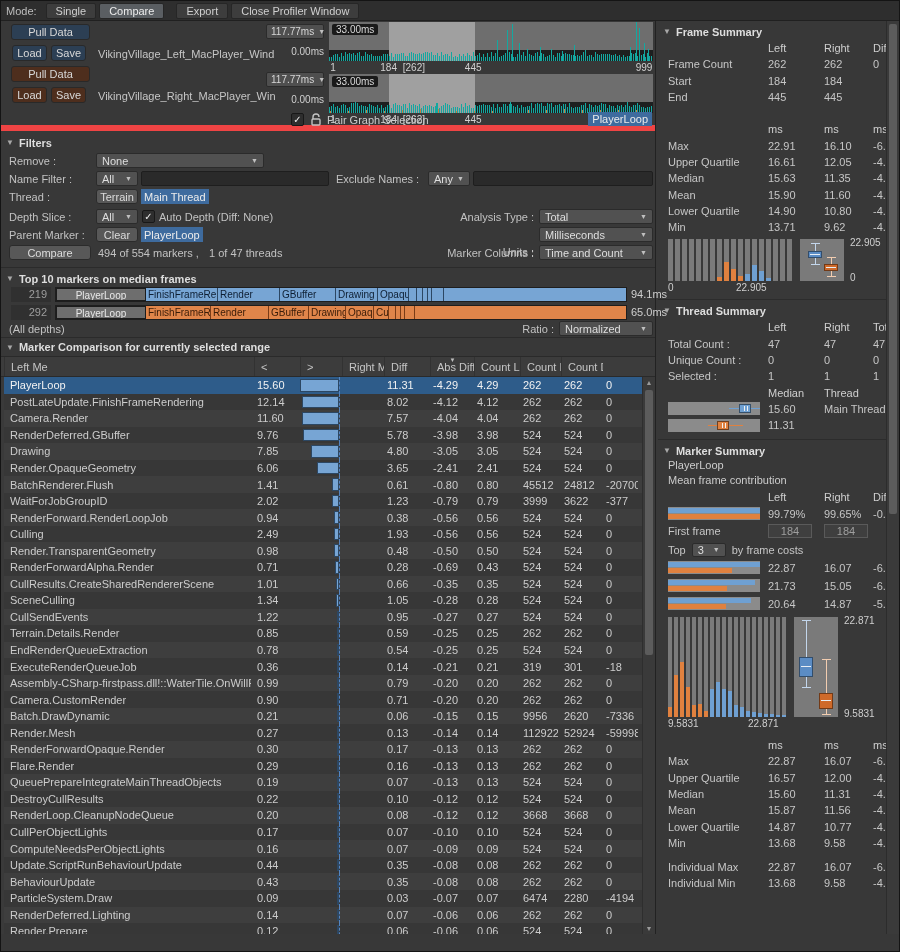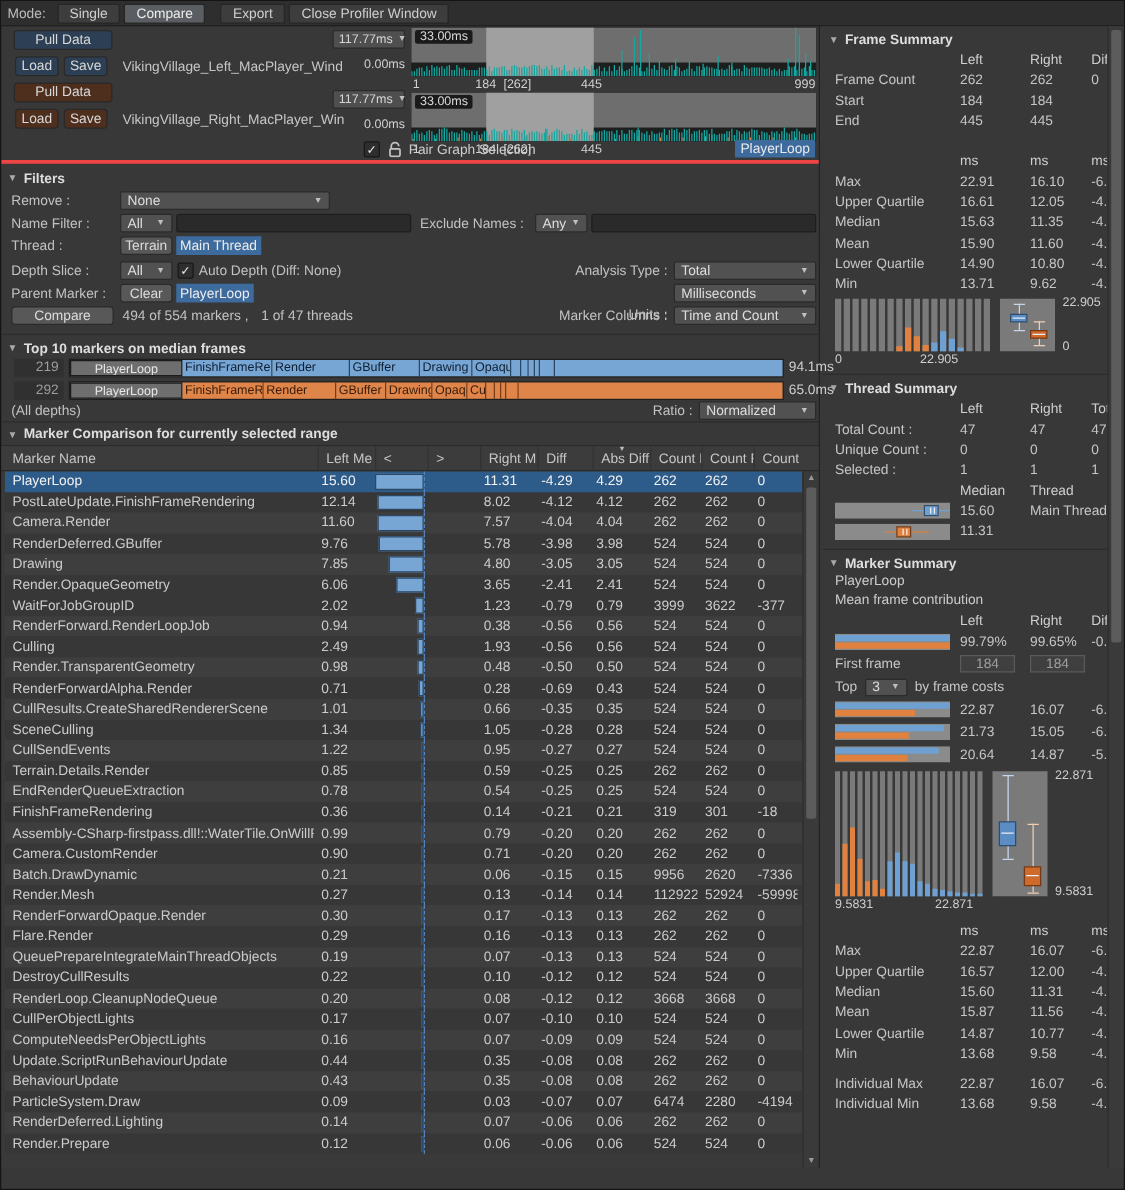--- a/index.html
+++ b/index.html
@@ -22,21 +22,21 @@
 .tbtn { height:16px; padding:0 9px; background:#3d3d3d; border:1px solid #262626; border-radius:2px; display:flex; align-items:center; color:#cfcfcf; }
 .tbtn.active { background:#5a5e62; color:#ececec; }
 
 .content { display:flex; height:913px; }
 .left { width:655px; border-right:1px solid #222; display:flex; flex-direction:column; }
 .rightwrap { flex:1; display:flex; background:#383838; }
 .rpanel { width:230px; overflow:hidden; position:relative; padding-left:2px; }
 .rscroll { width:13px; background:#3a3a3a; border-left:1px solid #2c2c2c; position:relative; }
 .rthumb { position:absolute; left:2px; right:2px; top:3px; height:490px; background:#5c5c5c; border-radius:2px; }
 
-.dsblock { position:relative; height:110px; border-bottom:3px solid #ef4444; flex:none; }
+.dsblock { position:relative; height:110px; border-bottom:6px solid #ef4444; flex:none; }
 .btn { background:#515151; border:1px solid #292929; border-radius:3px; color:#d8d8d8; display:flex; align-items:center; justify-content:center; position:absolute; height:16px; }
 .btn.bluet { background:#2c3f54; }
 .btn.brownt { background:#4e2e1d; }
 .dsname { position:absolute; color:#c6c6c6; white-space:nowrap; overflow:hidden; width:228px; }
 .chipdd { position:absolute; height:15px; background:#4f4f4f; border:1px solid #2b2b2b; border-radius:2px; display:flex; align-items:center; padding:0 4px; gap:4px; font-size:10px; color:#d6d6d6; }
 .chipdd .arr, .dd .arr { font-size:7px; color:#c0c0c0; margin-left:auto; }
 .zerolab { position:absolute; width:58px; text-align:right; font-size:10px; color:#cfcfcf; }
 .graph { position:absolute; left:328px; width:324px; height:39px; background:#1d1f1f; overflow:hidden; }
 .gdim { position:absolute; top:0; left:0; right:0; height:72%; background:#6e6e6e; }
 .gsel { position:absolute; top:0; bottom:0; background:#a0a0a0; }
@@ -661,21 +661,20 @@
           <span>Normalized</span>
             <span class="arr">▼</span>
         </div>
       </div>
 
       <div class="comphead">
         <span class="tri">▼</span>
         <span>Marker Comparison for currently selected range</span>
       </div>
       <div class="thead">
-        <div class="th first">Marker Name</div>
         <div class="th">Left Me</div>
         <div class="th">&lt;</div>
         <div class="th">&gt;</div>
         <div class="th">Right M</div>
         <div class="th">Diff</div>
         <div class="th">
             <span class="sortmark">▼</span>
             <span>Abs Diff</span>
           </div>
         <div class="th">Count L</div>
@@ -762,20 +761,34 @@
                 <div class="dbar" style="width:22px"></div>
               </div>
               <div class="bhalfR"></div>
               <div class="tcell">3.65</div>
               <div class="tcell">-2.41</div>
               <div class="tcell">2.41</div>
               <div class="tcell">524</div>
               <div class="tcell">524</div>
               <div class="tcell">0</div>
             </div>
+            <div class="trow">
+              <div class="tcell">BatchRenderer.Flush</div>
+              <div class="tcell">1.41</div>
+              <div class="bhalfL">
+                <div class="dbar" style="width:7px"></div>
+              </div>
+              <div class="bhalfR"></div>
+              <div class="tcell">0.61</div>
+              <div class="tcell">-0.80</div>
+              <div class="tcell">0.80</div>
+              <div class="tcell">45512</div>
+              <div class="tcell">24812</div>
+              <div class="tcell">-20700</div>
+            </div>
             <div class="trow alt">
               <div class="tcell">WaitForJobGroupID</div>
               <div class="tcell">2.02</div>
               <div class="bhalfL">
                 <div class="dbar" style="width:7px"></div>
               </div>
               <div class="bhalfR"></div>
               <div class="tcell">1.23</div>
               <div class="tcell">-0.79</div>
               <div class="tcell">0.79</div>
@@ -903,21 +916,21 @@
               </div>
               <div class="bhalfR"></div>
               <div class="tcell">0.54</div>
               <div class="tcell">-0.25</div>
               <div class="tcell">0.25</div>
               <div class="tcell">524</div>
               <div class="tcell">524</div>
               <div class="tcell">0</div>
             </div>
             <div class="trow alt">
-              <div class="tcell">FinishFrameRendering</div>
+              <div class="tcell">ExecuteRenderQueueJob</div>
               <div class="tcell">0.36</div>
               <div class="bhalfL">
                 <div class="dbar" style="width:2px"></div>
               </div>
               <div class="bhalfR"></div>
               <div class="tcell">0.14</div>
               <div class="tcell">-0.21</div>
               <div class="tcell">0.21</div>
               <div class="tcell">319</div>
               <div class="tcell">301</div>

